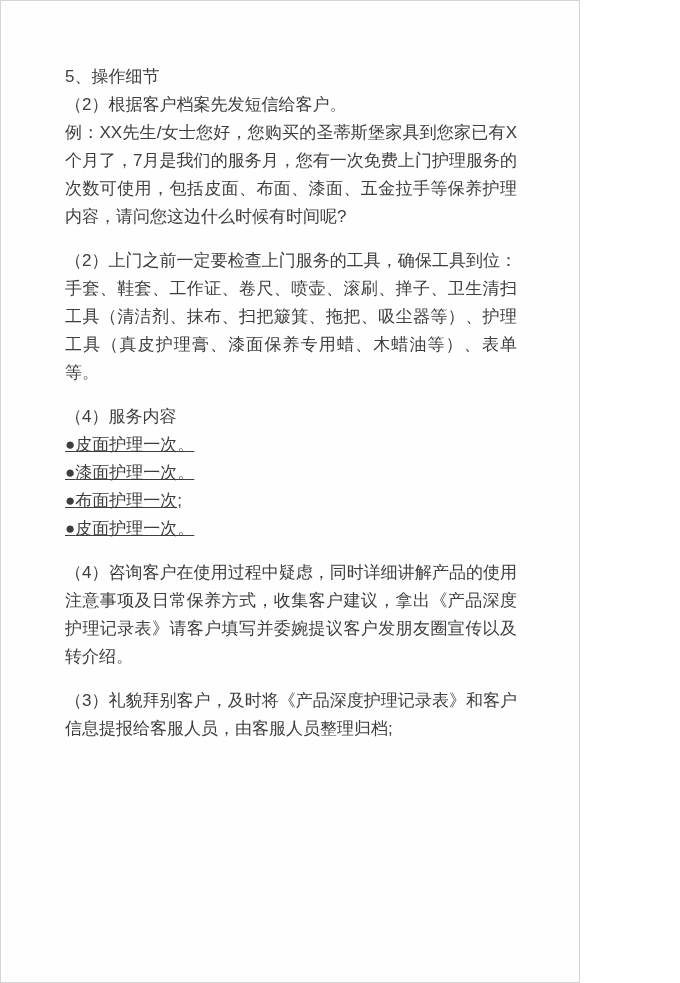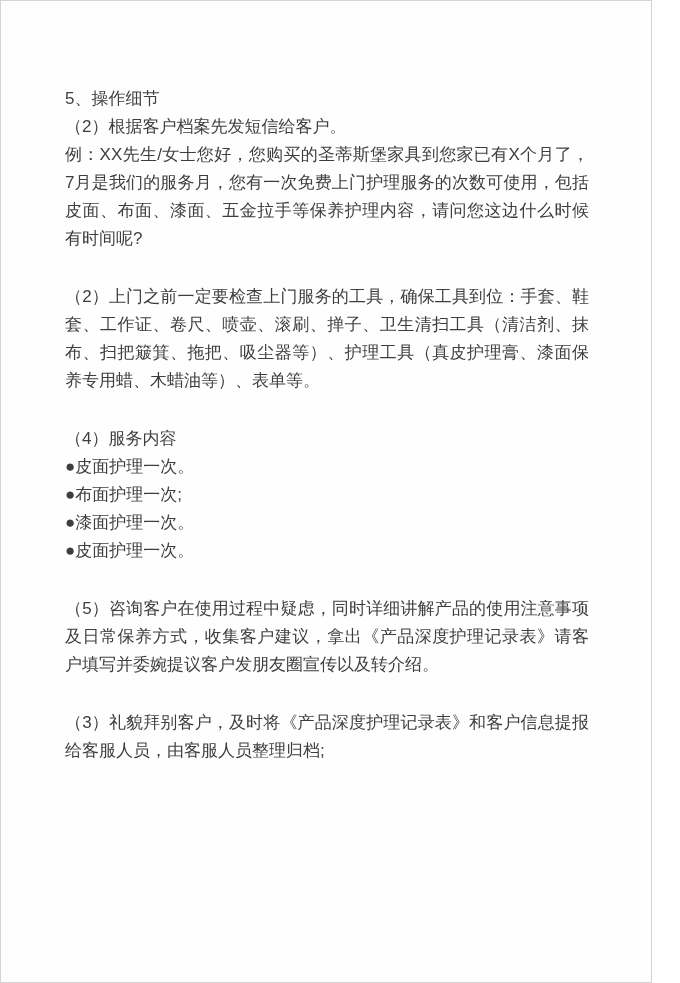--- a/index.html
+++ b/index.html
@@ -2,43 +2,44 @@
 <html><head>
 <meta charset="utf-8">
 <style>
   html, body {
     margin: 0;
     padding: 0;
     background: #ffffff;
   }
   .page {
     position: relative;
-    width: 652px;
+    width: 580px;
     height: 983px;
     box-sizing: border-box;
     background: #fefefe;
     border: 1px solid #d4d4d4;
-    padding: 84px 62px 0 64px;
+    padding: 62px 62px 0 64px;
     font-family: "Liberation Sans", "DejaVu Sans", sans-serif;
     font-size: 17px;
     line-height: 28px;
     color: #3e3e3e;
     overflow: hidden;
   }
   .line, .para {
     margin: 0;
   }
   .para {
     text-align: justify;
   }
   .gap {
-    margin-top: 30px;
+    margin-top: 16px;
   }
   .bullet-line {
     margin: 0;
+    text-decoration: underline;
   }
   .bullet {
     display: inline;
   }
 </style>
 </head>
 <body>
 
 <div class="page">
 
@@ -48,23 +49,23 @@
 
   <p class="para">例：XX先生/女士您好，您购买的圣蒂斯堡家具到您家已有X个月了，7月是我们的服务月，您有一次免费上门护理服务的次数可使用，包括皮面、布面、漆面、五金拉手等保养护理内容，请问您这边什么时候有时间呢?</p>
 
   <p class="para gap">（2）上门之前一定要检查上门服务的工具，确保工具到位：手套、鞋套、工作证、卷尺、喷壶、滚刷、掸子、卫生清扫工具（清洁剂、抹布、扫把簸箕、拖把、吸尘器等）、护理工具（真皮护理膏、漆面保养专用蜡、木蜡油等）、表单等。</p>
 
 
   <p class="line gap">（4）服务内容</p>
 
   <div>
     <p class="bullet-line"><span class="bullet">●</span><span>皮面护理一次。</span></p>
+    <p class="bullet-line"><span class="bullet">●</span><span>漆面护理一次。</span></p>
     <p class="bullet-line"><span class="bullet">●</span><span>布面护理一次;</span></p>
-    <p class="bullet-line"><span class="bullet">●</span><span>漆面护理一次。</span></p>
     <p class="bullet-line"><span class="bullet">●</span><span>皮面护理一次。</span></p>
   </div>
 
-  <p class="para gap">（5）咨询客户在使用过程中疑虑，同时详细讲解产品的使用注意事项及日常保养方式，收集客户建议，拿出《产品深度护理记录表》请客户填写并委婉提议客户发朋友圈宣传以及转介绍。</p>
+  <p class="para gap">（4）咨询客户在使用过程中疑虑，同时详细讲解产品的使用注意事项及日常保养方式，收集客户建议，拿出《产品深度护理记录表》请客户填写并委婉提议客户发朋友圈宣传以及转介绍。</p>
 
   <p class="para gap">（3）礼貌拜别客户，及时将《产品深度护理记录表》和客户信息提报给客服人员，由客服人员整理归档;</p>
 
 
 </div>
 
 </body></html>

